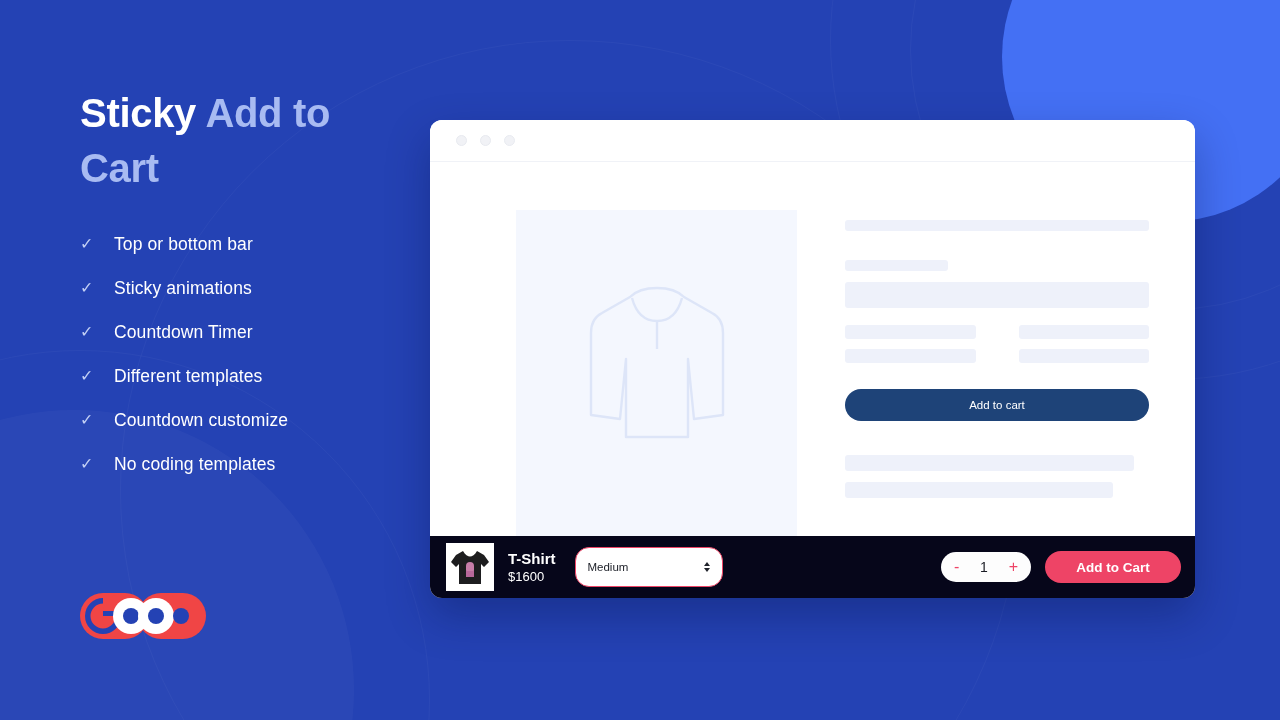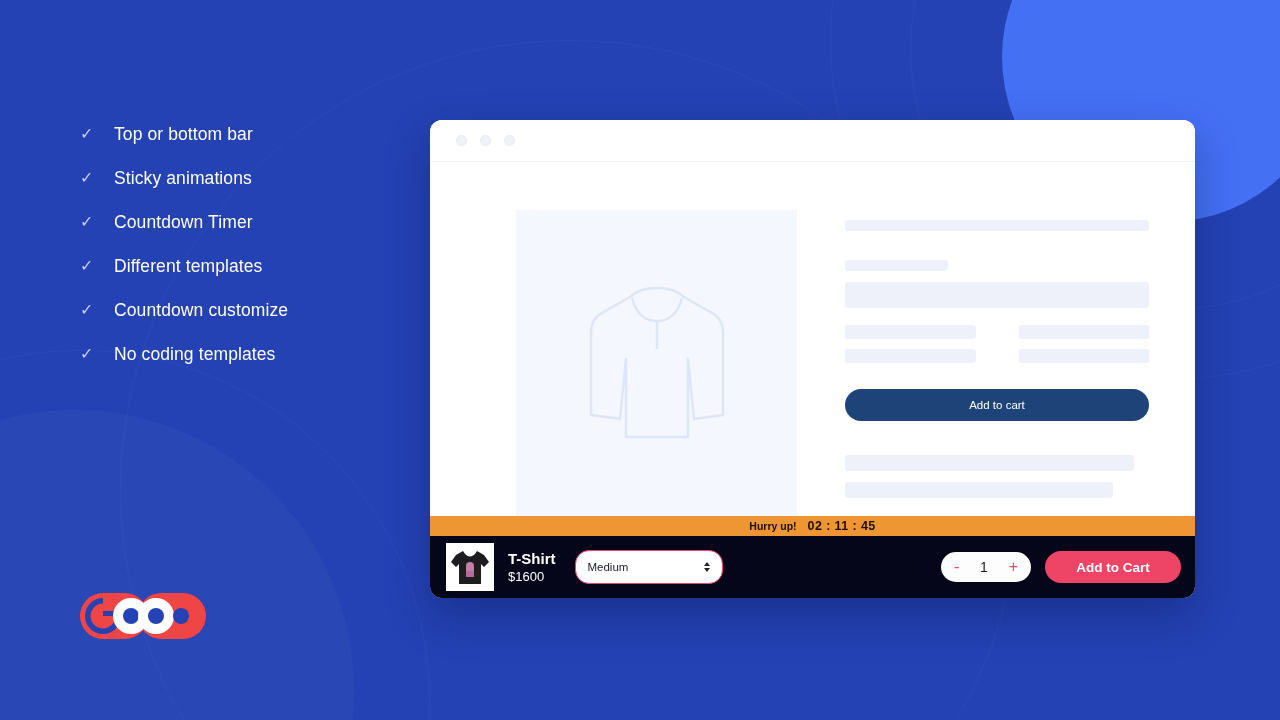--- a/index.html
+++ b/index.html
@@ -176,21 +176,21 @@
     flex: 0 0 48px;
     display: flex; align-items: center; justify-content: center;
     overflow: hidden;
   }
   .prod-text { margin-left: 14px; color: #ffffff; }
   .prod-name { font-size: 15px; font-weight: bold; line-height: 1.15; }
   .prod-price { font-size: 13px; margin-top: 1px; }
 
   .variant {
     margin-left: 19px;
-    width: 148px; height: 34px;
+    width: 148px; height: 40px;
     background: #ffffff;
     border: 1.5px solid #ee4466;
     border-radius: 14px;
     display: flex;
     align-items: center;
     padding: 4px 12px;
     color: #20232b;
     font-size: 11.5px;
     position: relative;
     cursor: pointer;
@@ -243,20 +243,21 @@
 <div id="stage">
 
   <div class="deco blob-tr"></div>
   <div class="deco blob-bl"></div>
   <div class="ring ring-tr-1"></div>
   <div class="ring ring-tr-2"></div>
   <div class="ring ring-bl-1"></div>
   <div class="ring ring-mid"></div>
 
   <div class="left">
+    <h1 class="headline"><span>Sticky </span><span class="accent">Add to Cart</span></h1>
 
     <ul class="features">
       <li class="feature">
         <span class="check">✓</span>
         <span class="feature-label">Top or bottom bar</span>
       </li>
       <li class="feature">
         <span class="check">✓</span>
         <span class="feature-label">Sticky animations</span>
       </li>
@@ -328,24 +329,20 @@
         <div class="sk-row sk-row2">
           <div class="sk sk-half"></div>
           <div class="sk sk-half"></div>
         </div>
         <button class="atc-btn">Add to cart</button>
         <div class="sk sk-foot1"></div>
         <div class="sk sk-foot2"></div>
       </div>
     </div>
 
-    <div class="countdown">
-      <span>Hurry up!</span>
-      <span class="cd-timer">02 : 11 : 45</span>
-    </div>
 
     <div class="sticky">
 
       <div class="thumb">
         <svg width="44" height="40" viewBox="0 0 44 40">
           <path d="M15 4 L8 8 L3 15 L8 20 L11 17 L11 37 L33 37 L33 17 L36 20 L41 15 L36 8 L29 4
                    C27 8 24 9.5 22 9.5 C20 9.5 17 8 15 4 Z" fill="#1d1d1f"></path>
           <rect x="18" y="15" width="8" height="12" rx="4" fill="#c77da8"></rect>
           <rect x="18" y="24" width="8" height="6" fill="#b8689a"></rect>
         </svg>

